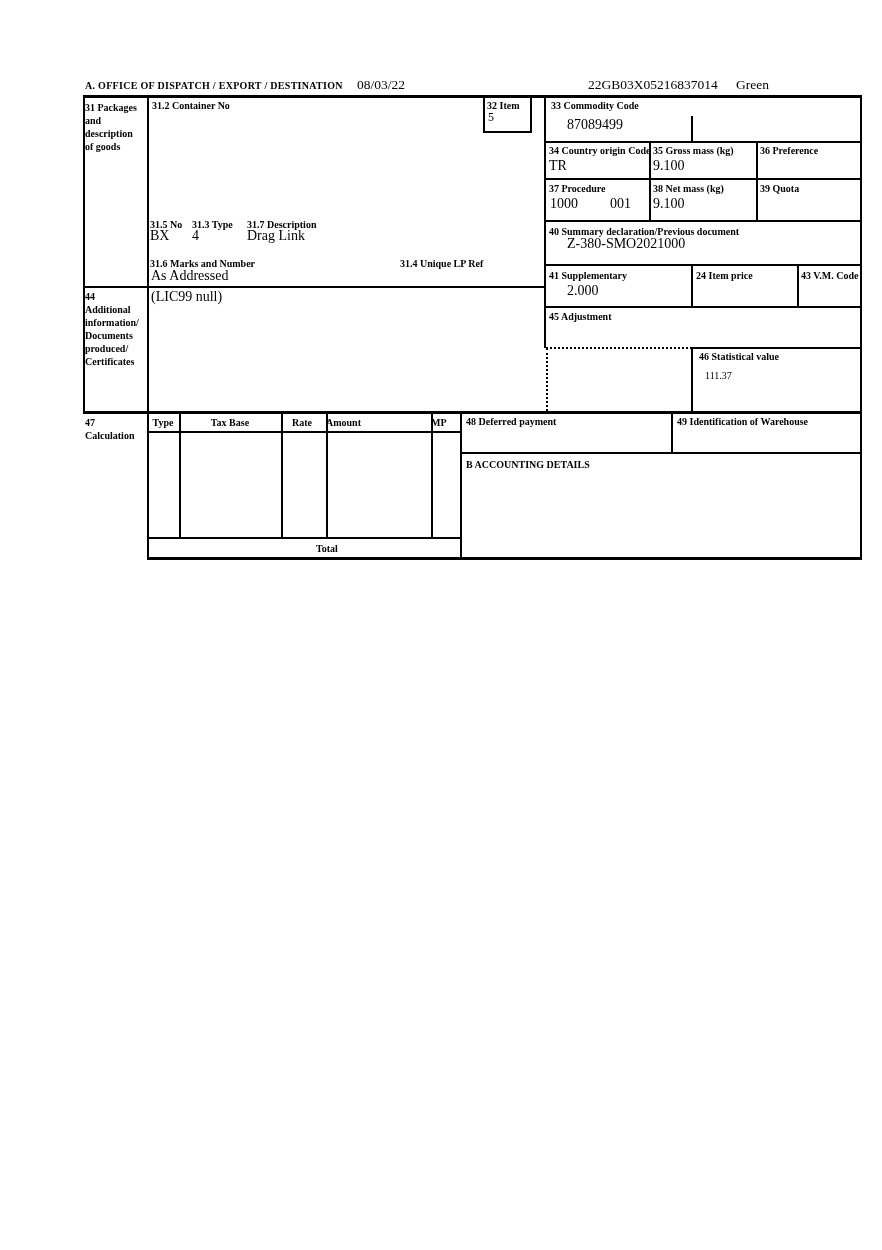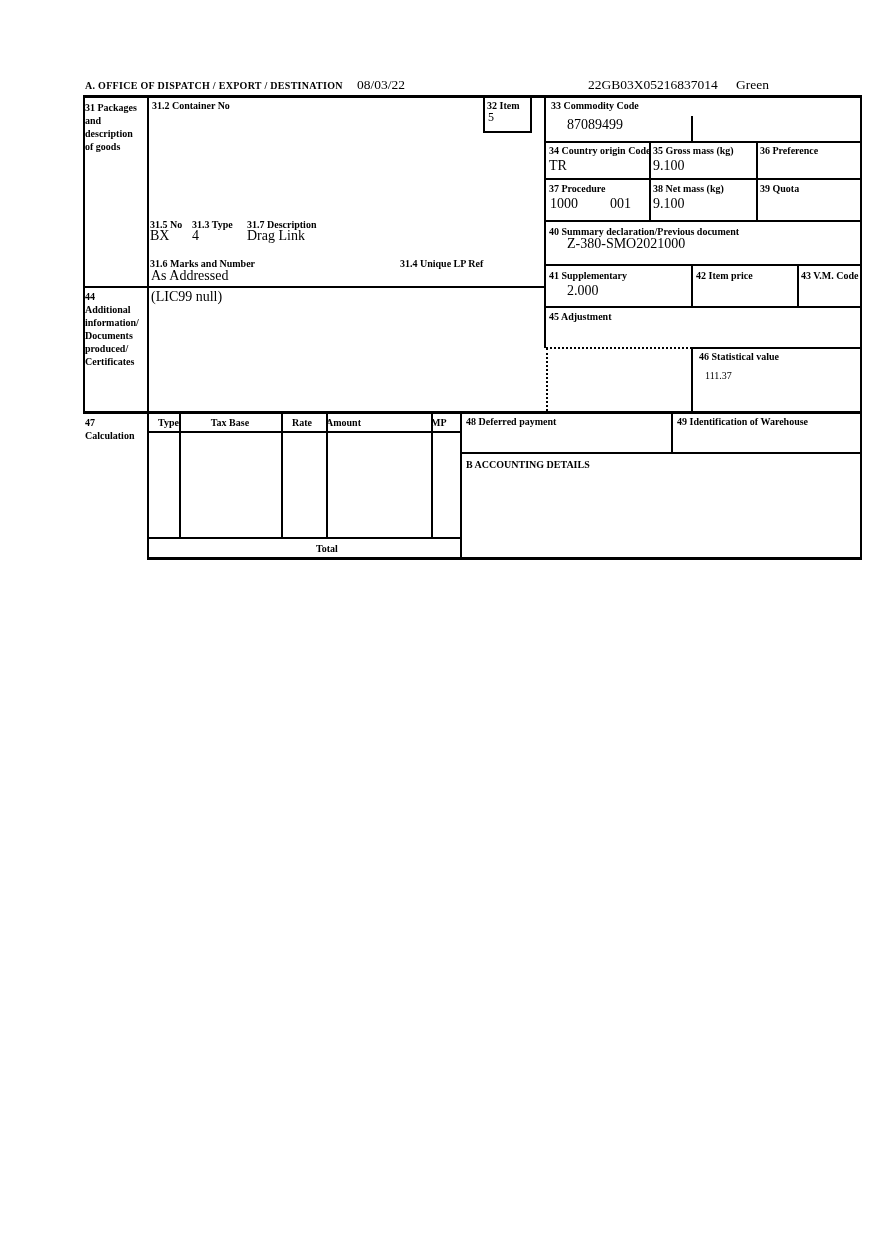--- a/index.html
+++ b/index.html
@@ -111,21 +111,21 @@
   <div class="lbl" style="left:150px;top:258px">31.6 Marks and Number</div>
   <div class="lbl" style="left:400px;top:258px">31.4 Unique LP Ref</div>
   <div class="val" style="left:151px;top:268px">As Addressed</div>
 
   <div class="lbl" style="left:549px;top:226px">40 Summary declaration/Previous document</div>
   <div class="val" style="left:567px;top:236px">Z-380-SMO2021000</div>
 
   <div class="lbl" style="left:549px;top:270px">41 Supplementary</div>
   <div class="val" style="left:567px;top:283px">2.000</div>
 
-  <div class="lbl" style="left:696px;top:270px">42 Item price</div>
+  <div class="lbl" style="left:696px;top:270px">24 Item price</div>
   <div class="lbl" style="left:801px;top:270px">43 V.M. Code</div>
 
   <div class="lbl-multi" style="left:85px;top:290px">
     <div>44</div>
     <div>Additional</div>
     <div>information/</div>
     <div>Documents</div>
     <div>produced/</div>
     <div>Certificates</div>
   </div>
@@ -134,21 +134,21 @@
   <div class="lbl" style="left:549px;top:311px">45 Adjustment</div>
 
   <div class="lbl" style="left:699px;top:351px">46 Statistical value</div>
   <div class="val" style="left:705px;top:368px;font-size:10px">111.37</div>
 
   <div class="lbl-multi" style="left:85px;top:416px">
     <div>47</div>
     <div>Calculation</div>
   </div>
 
-  <div class="colhdr" style="left:147px;width:32px;text-align:right">Type</div>
+  <div class="colhdr" style="left:147px;width:32px;text-align:center">Type</div>
   <div class="colhdr" style="left:179px;width:102px;text-align:center">Tax Base</div>
   <div class="colhdr" style="left:281px;width:42px;text-align:center">Rate</div>
   <div class="colhdr" style="left:326px;width:90px;text-align:left">Amount</div>
   <div class="colhdr" style="left:431px;width:14px;text-align:center">MP</div>
 
   <div class="lbl" style="left:316px;top:543px">Total</div>
 
   <div class="lbl" style="left:466px;top:416px">48 Deferred payment</div>
   <div class="lbl" style="left:677px;top:416px">49 Identification of Warehouse</div>
   <div class="lbl" style="left:466px;top:459px">B ACCOUNTING DETAILS</div>

